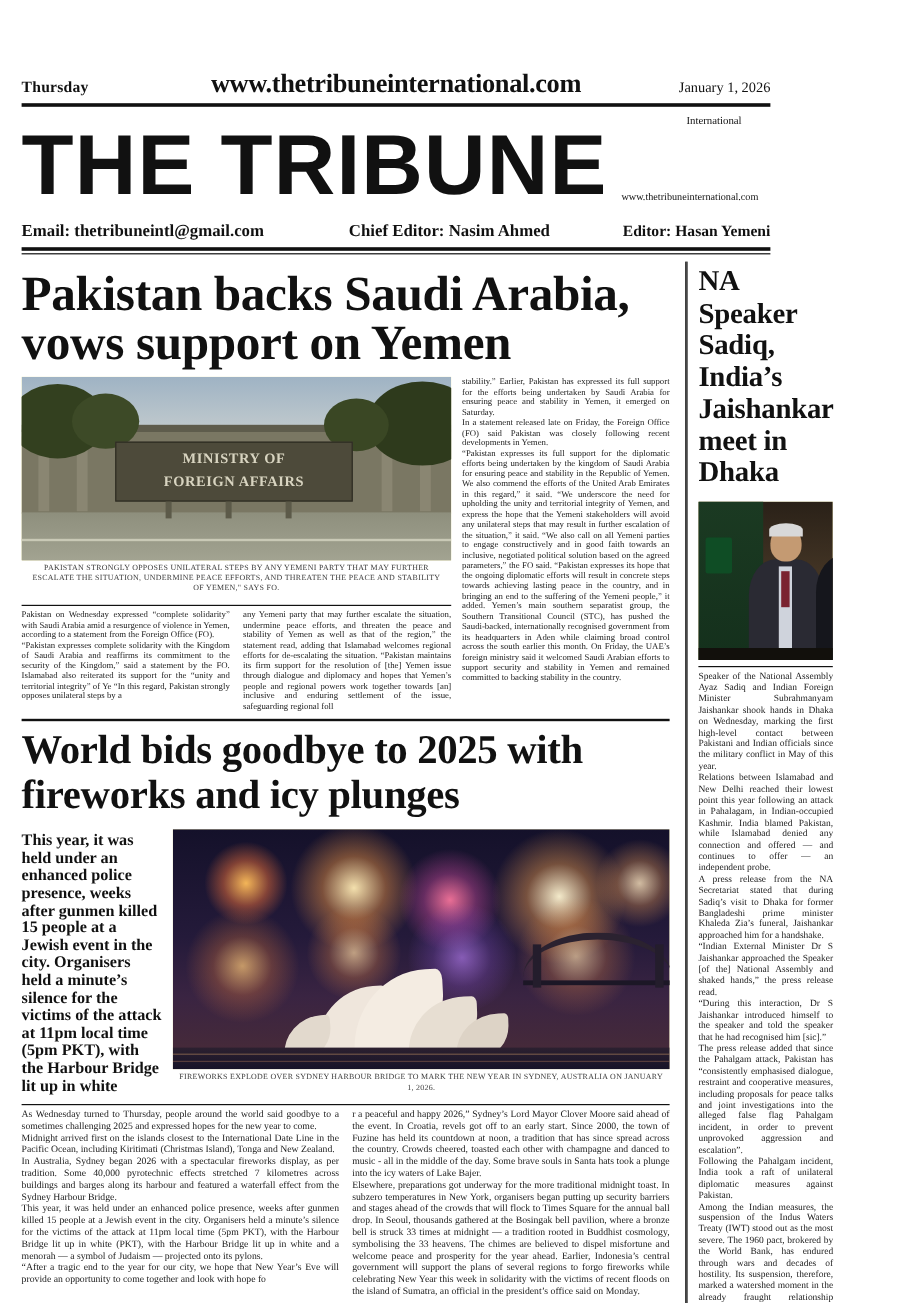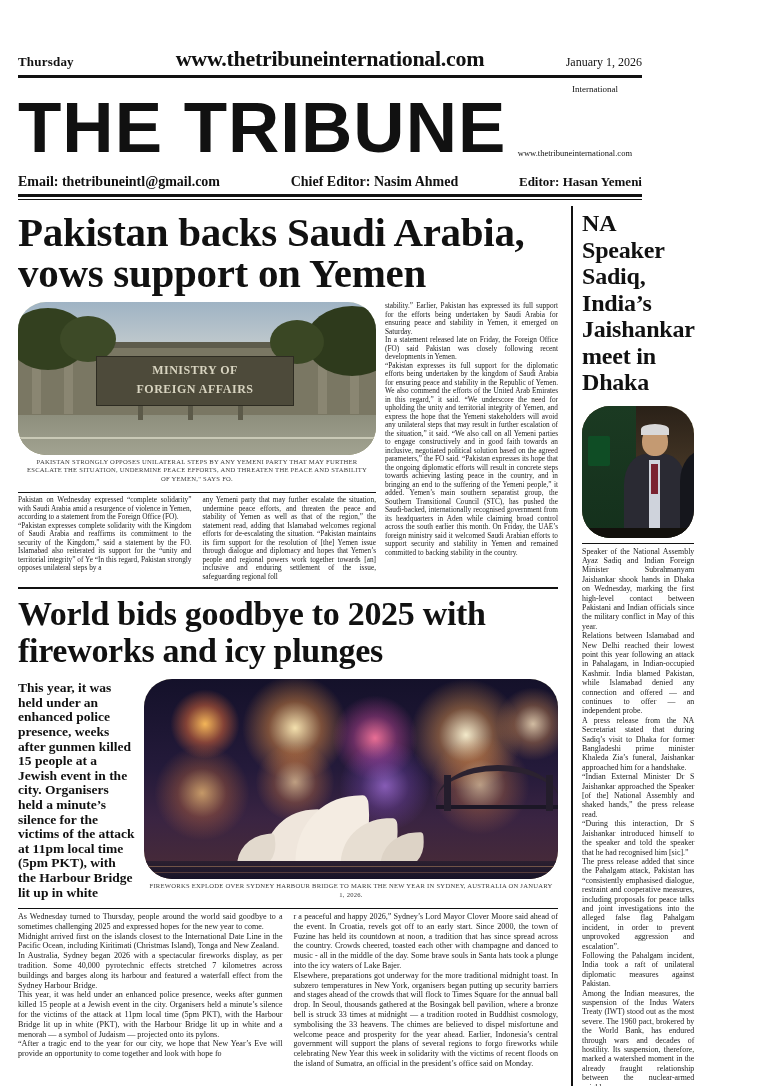--- a/index.html
+++ b/index.html
@@ -12,21 +12,21 @@
     height: 1086px;
     font-family: "Liberation Serif", "DejaVu Serif", serif;
     color: #111111;
     overflow: hidden;
     position: relative;
   }
   .page {
     width: 660px;
     height: 1086px;
     box-sizing: border-box;
-    padding: 1px 18px;
+    padding: 12px 18px;
     position: relative;
   }
 
   
   .topbar {
     display: flex;
     align-items: baseline;
     justify-content: space-between;
     padding-top: 34px;
     padding-bottom: 3px;
@@ -158,21 +158,20 @@
     line-height: 37px;
     margin: 6px 0 10px 0;
     letter-spacing: -0.3px;
   }
 
   
   .photo {
     position: relative;
     overflow: hidden;
     background: #fef9c3;
-    border-radius: 28px;
   }
   .photo-caption {
     font-family: "Liberation Serif", serif;
     font-size: 6.6px;
     line-height: 8.4px;
     text-align: center;
     letter-spacing: .25px;
     padding: 3px 4px 4px 4px;
     text-transform: uppercase;
     color: #3a3a3a;

